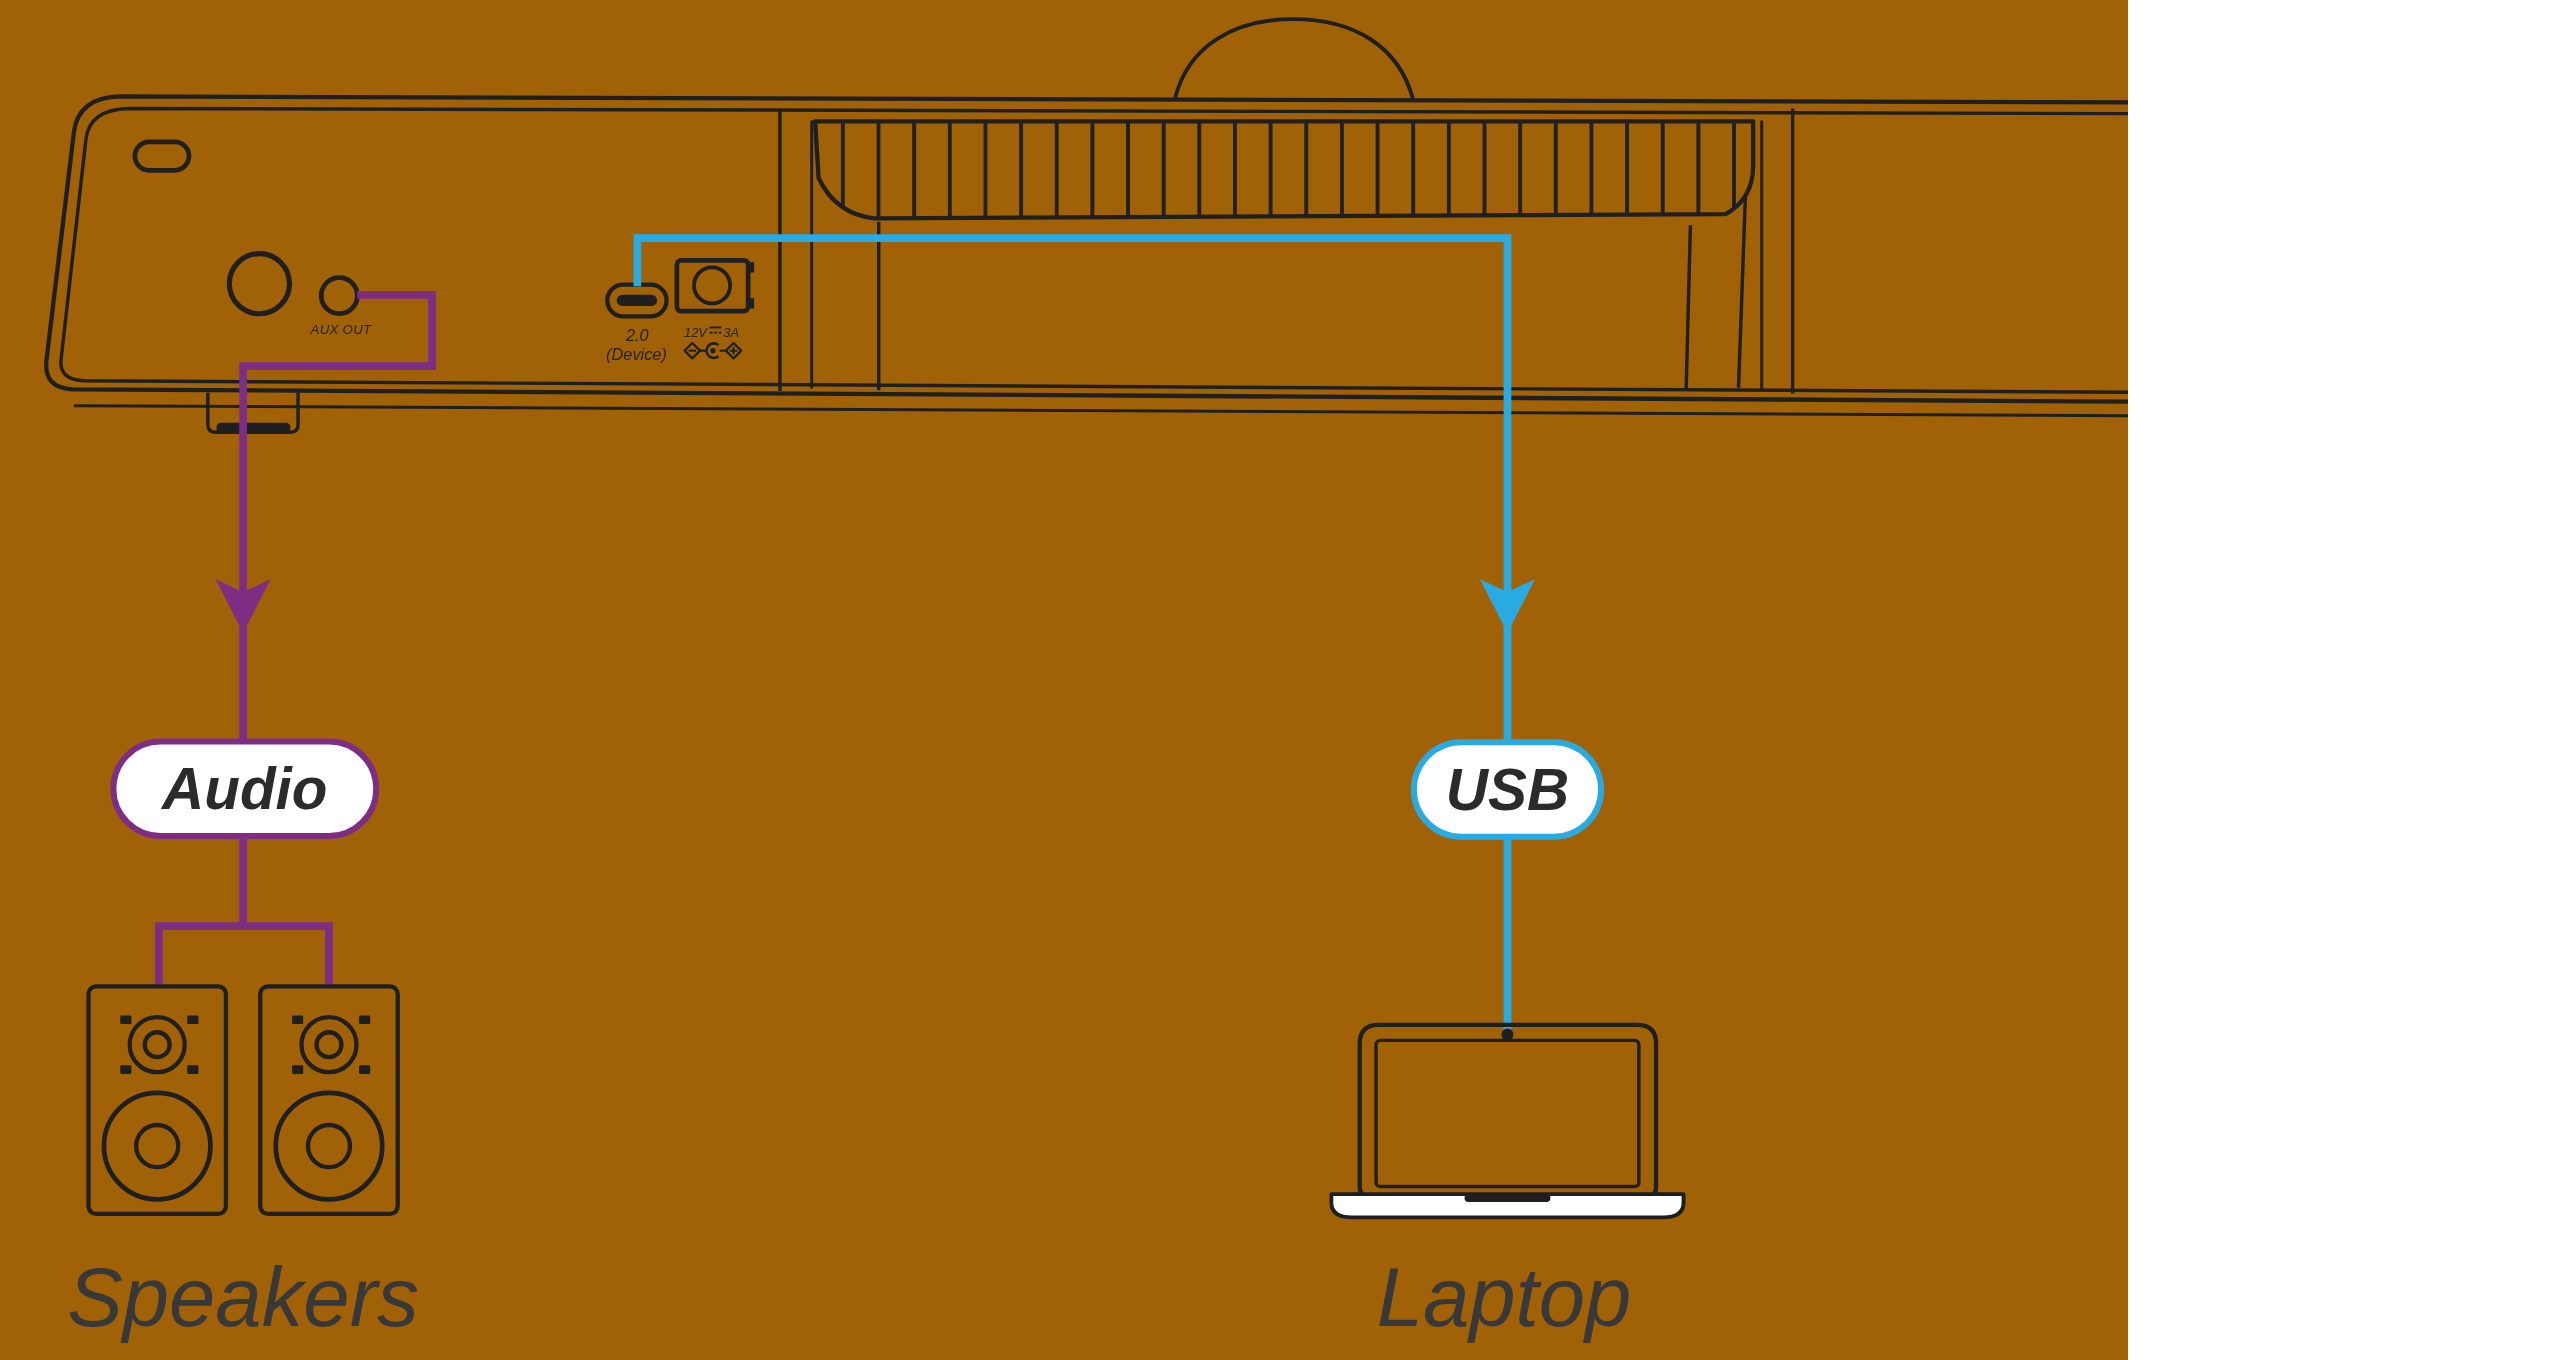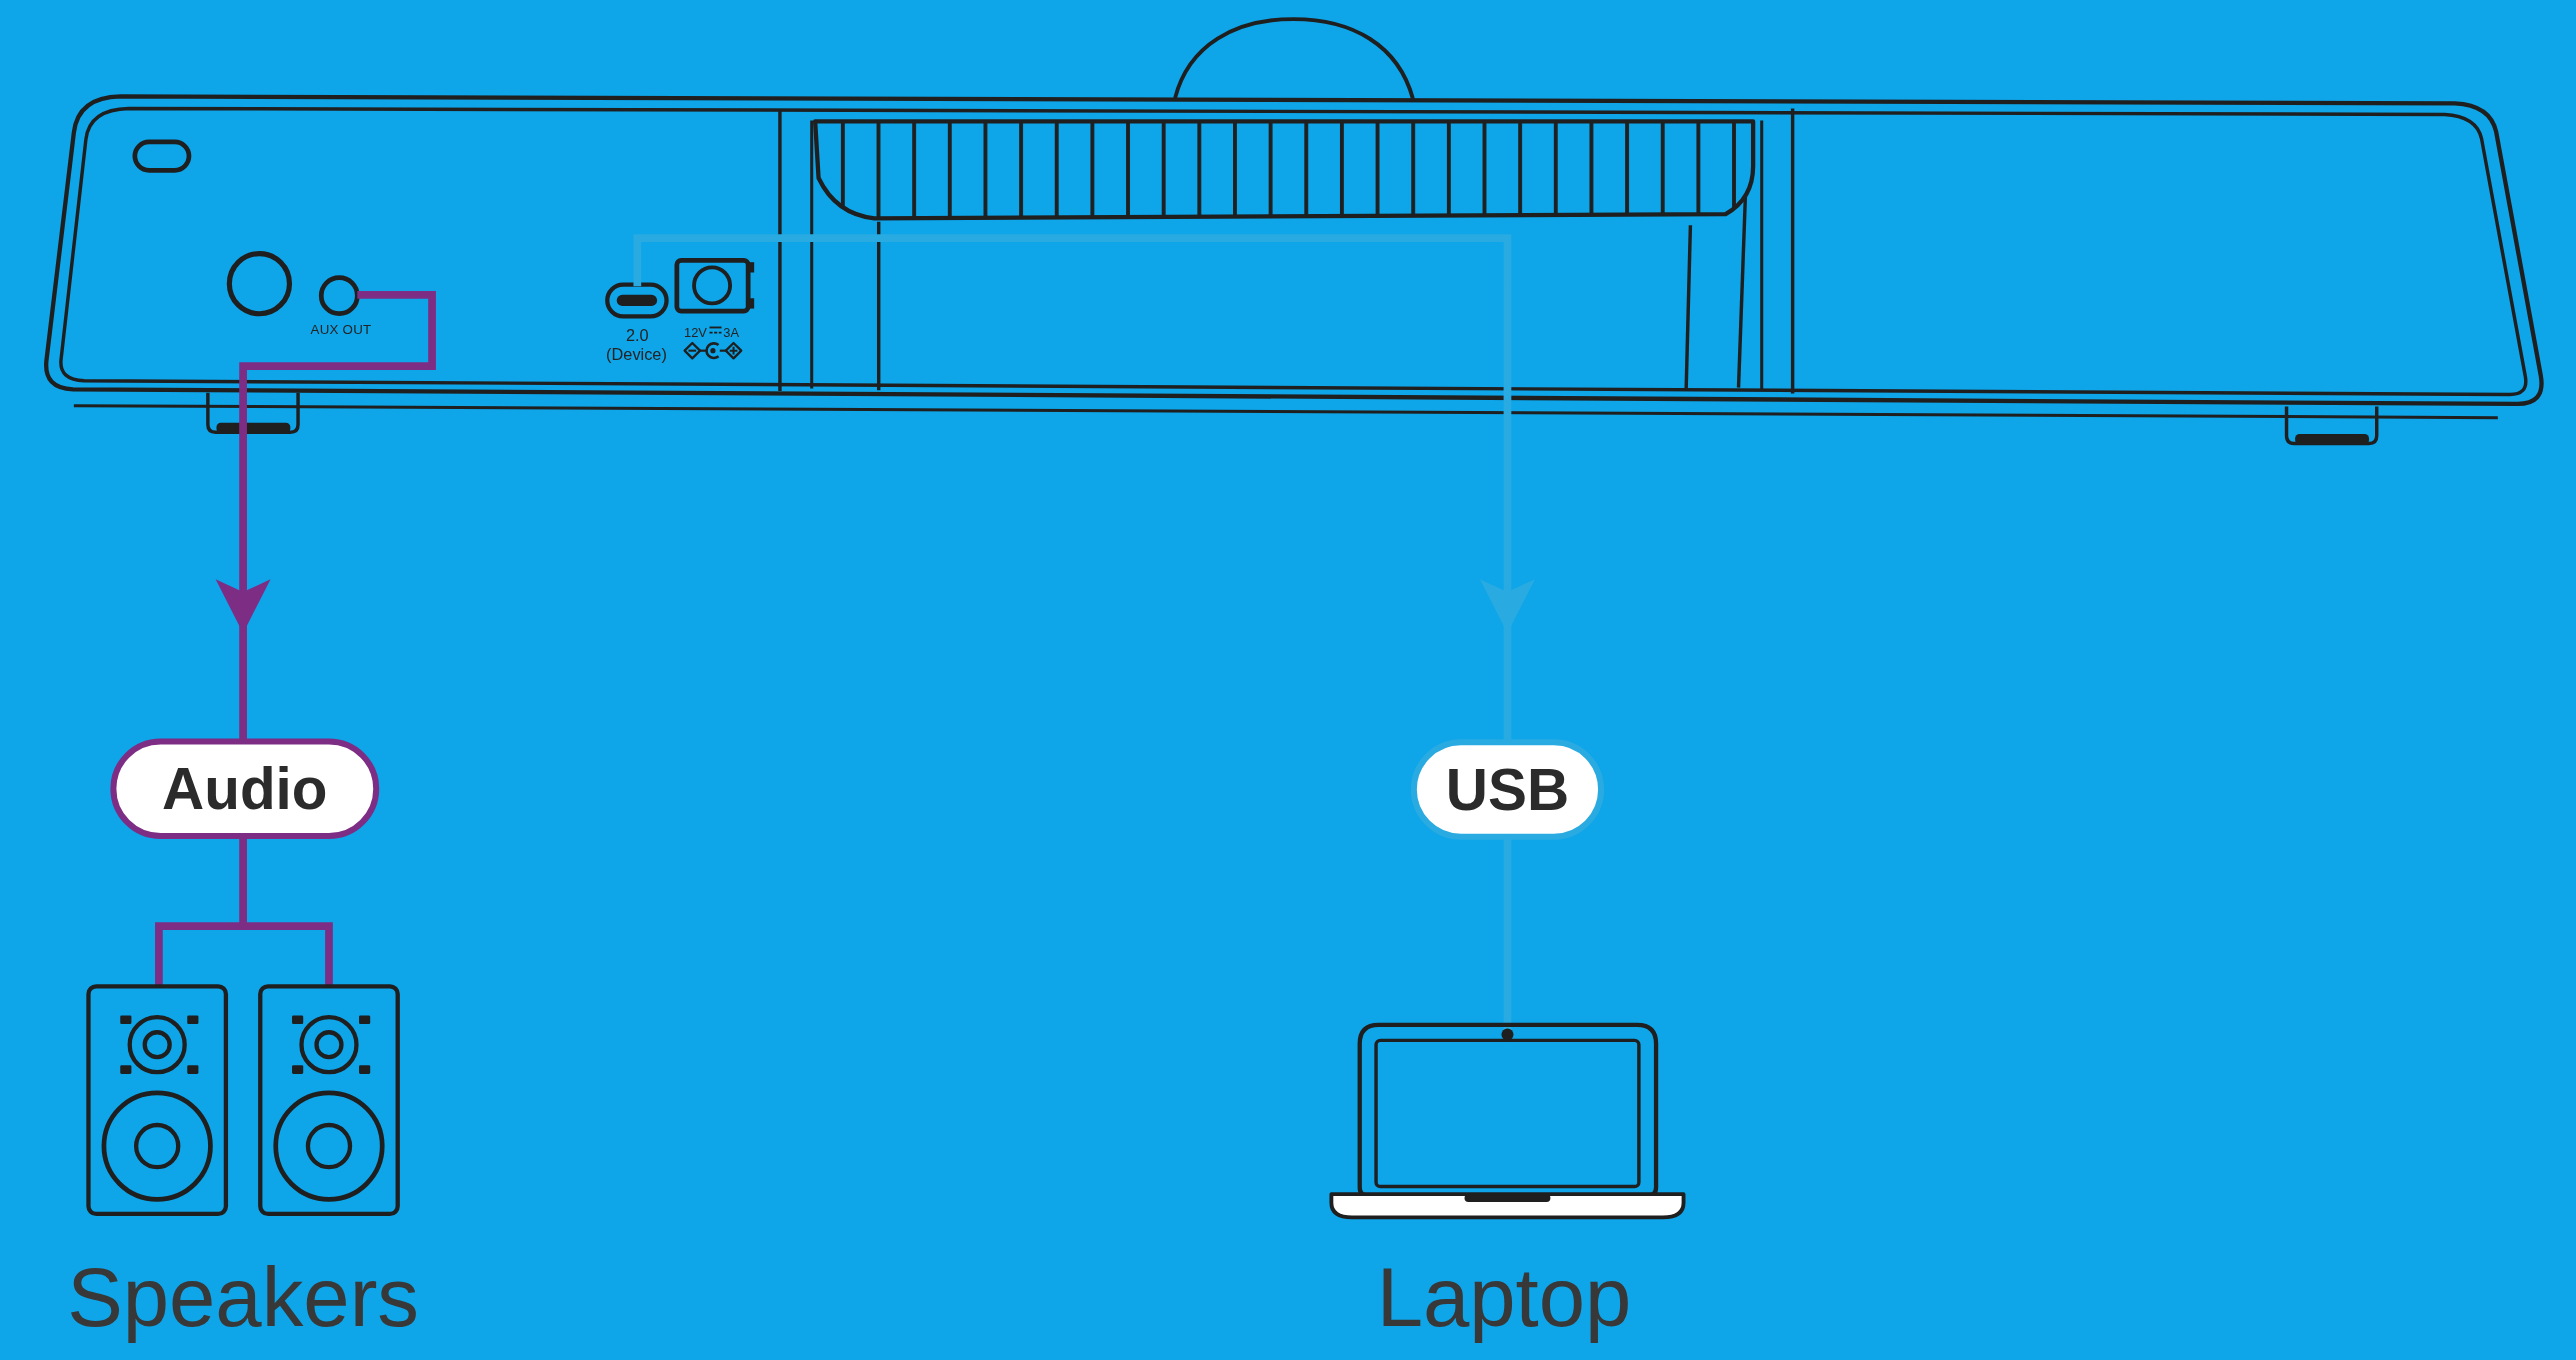--- a/index.html
+++ b/index.html
@@ -1,16 +1,16 @@
 <!DOCTYPE html>
 <html style="font-size:13.7px"><head>
 <meta charset="utf-8">
 <style>
   html,body{margin:0;padding:0;background:#ffffff;}
-  .stage{position:relative;width:2576px;height:1361px;background:#0ea5e9;overflow:hidden;}
+  .stage{position:relative;width:2128px;height:1361px;background:#a16207;overflow:hidden;font-style:italic;}
   svg{position:absolute;left:0;top:0;}
   svg text{font-family:"Liberation Sans","DejaVu Sans",sans-serif;}
   .port-label{font-size:19px;}
   .port-label-small{font-size:15px;}
   .aux-label{font-size:15.5px;letter-spacing:0.3px;}
   .pill-label{font-size:68px;font-weight:bold;}
   .caption{font-size:97px;}
 </style>
 </head>
 <body>

